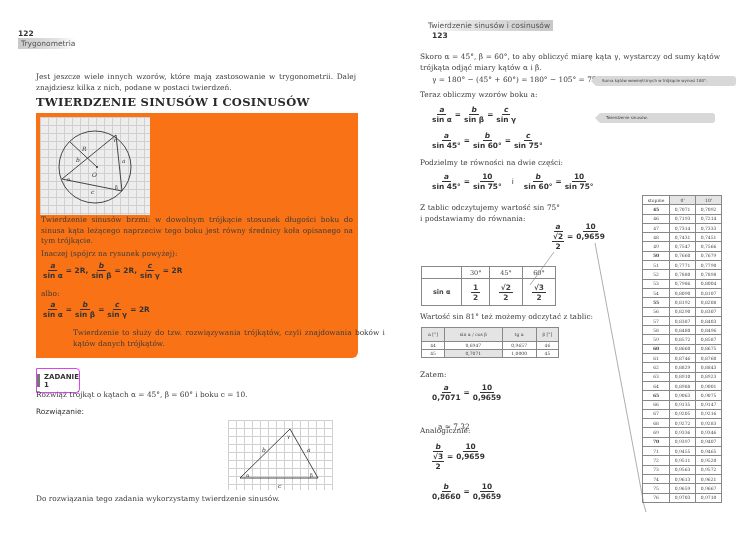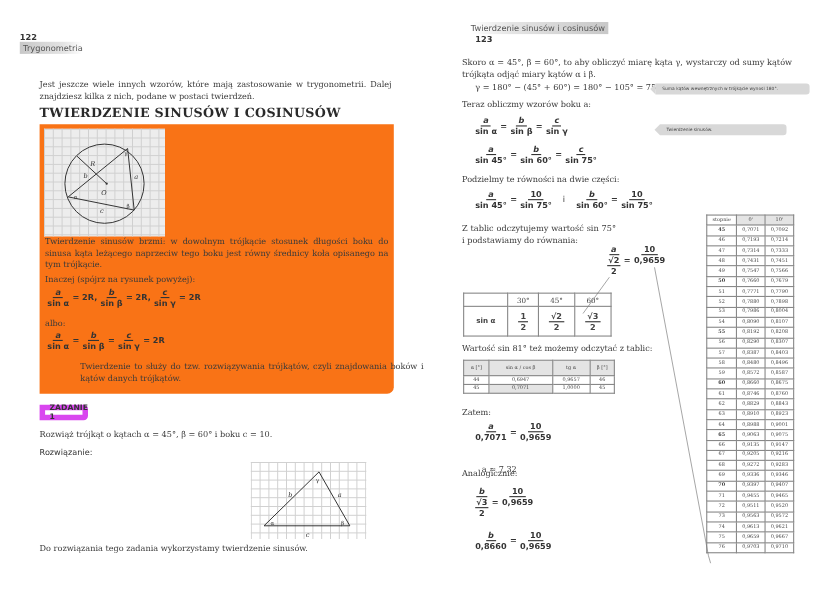--- a/index.html
+++ b/index.html
@@ -19,21 +19,21 @@
   .h2 { position:absolute; font-size:11.5px; font-weight:bold; letter-spacing:0.3px; color:#2a2a2a; }
   .box { position:absolute; left:36px; top:113px; width:322px; height:245px; background:#f97316; border-radius:0 0 6px 0; }
   .grid { position:absolute; background-color:#ededed;
     background-image:linear-gradient(#d0d0d0 1px, transparent 1px), linear-gradient(90deg,#d0d0d0 1px, transparent 1px);
     background-size:8px 8px; }
   .frac { display:inline-flex; flex-direction:column; align-items:center; vertical-align:middle; font-family:"DejaVu Sans", sans-serif; font-weight:bold; font-size:7.4px; line-height:9px; }
   .frac .n { padding:0 2px; border-bottom:0.8px solid #333; font-style:italic; }
   .frac .d { padding:0 2px; }
   .eq { font-family:"DejaVu Sans", sans-serif; font-weight:bold; font-size:7.4px; vertical-align:middle; margin:0 1px; }
   .formula { position:absolute; display:flex; align-items:center; }
-  .tag { position:absolute; left:36px; top:368px; width:44px; height:14px; background:#fff; border:5px solid #d946ef; border-radius:0 4px 4px 0; font-family:"DejaVu Sans", sans-serif; font-weight:bold; font-size:7px; display:flex; align-items:center; }
+  .tag { position:absolute; left:36px; top:368px; width:44px; height:25px; background:#fff; border:1px solid #d946ef; border-radius:0 4px 4px 0; font-family:"DejaVu Sans", sans-serif; font-weight:bold; font-size:7px; display:flex; align-items:center; }
   .tag .blk { width:9px; height:13px; background:#777; margin-right:4px; }
   .sub-h { position:absolute; font-family:"DejaVu Sans", sans-serif; font-weight:normal; font-size:7.4px; color:#333; }
   .note { position:absolute; height:10px; background:#d8d8d8; font-family:"DejaVu Sans", sans-serif; font-size:4px; color:#444; line-height:10px; padding-left:6px; border-radius:0 3px 3px 0; }
   .note::before { content:""; position:absolute; left:-5px; top:0; border-right:5px solid #d8d8d8; border-top:5px solid transparent; border-bottom:5px solid transparent; }
   table { border-collapse:collapse; position:absolute; }
   td { border:0.8px solid #888; text-align:center; font-size:5px; color:#444; }
   .sin-tab td { font-size:6.5px; height:12px; }
   .sin-tab .big { height:27px; font-family:"DejaVu Sans", sans-serif; font-weight:bold; }
   .t2 td { font-size:4.5px; height:8px; }
   .t3 td { font-size:4.5px; height:9.3px; padding:0 2px; }

